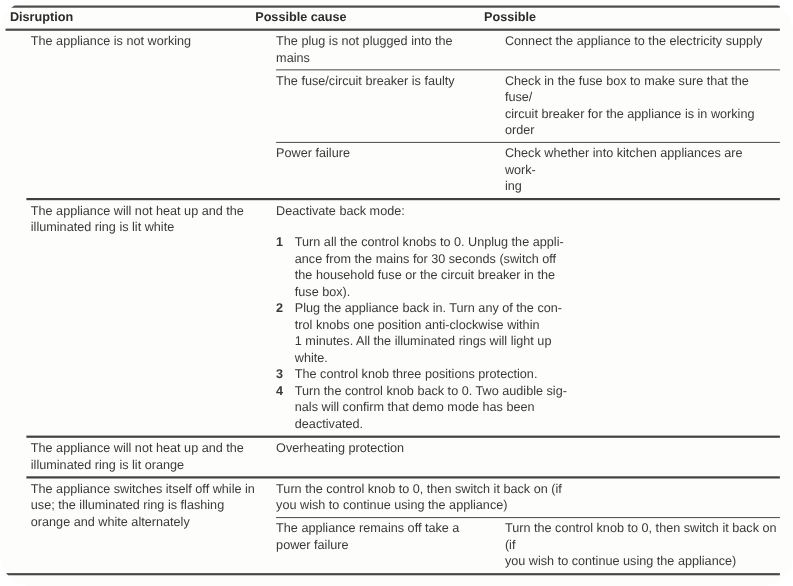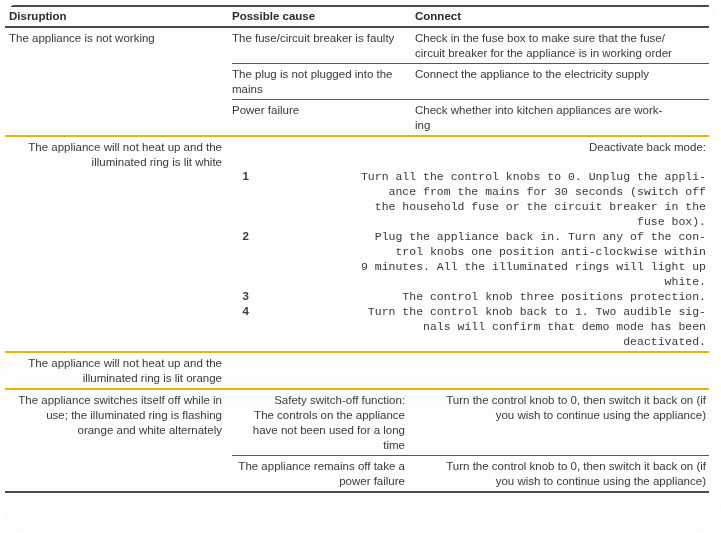--- a/index.html
+++ b/index.html
@@ -22,74 +22,74 @@
     border-top: 2px solid #4a4a4a;
     border-bottom: 2px solid #4a4a4a;
   }
   .hdr-row {
     display: flex;
     border-bottom: 2px solid #4a4a4a;
     padding: 2px 0;
     font-weight: bold;
     color: #2c2c2c;
   }
-  .section { display: flex; }
-  .section + .section { border-top: 2px solid #eab308; text-align: right; }
+  .section { display: flex; margin-left: 19px; }
+  .section + .section { border-top: 2px solid #404040; }
   .c1 {
     width: 227px;
     flex: none;
     box-sizing: border-box;
     padding-left: 4px;
     padding-right: 10px;
   }
   .section > .c1 { padding-top: 3px; padding-bottom: 2px; }
   .subrows { flex: 1; display: flex; flex-direction: column; }
   .subrow { display: flex; padding: 3px 0 2px 0; }
   .subrow + .subrow { border-top: 1px solid #585858; }
   .c2 {
-    width: 183px;
+    width: 208px;
     flex: none;
     box-sizing: border-box;
     padding-right: 10px;
   }
   .c3 {
     flex: 1;
     box-sizing: border-box;
     padding-right: 3px;
   }
   .lines { white-space: pre-line; word-wrap: break-word; }
   .steps { margin-top: 14px; display: flex; flex-direction: column; }
   .step { display: flex; }
   .step-num { font-weight: bold; width: 17px; flex: none; }
-  .step-text { flex: 1; font-family: Liberation Mono, monospace; }
+  .step-text { flex: 1; }
 </style>
 </head>
 <body>
 
 <div class="page">
   <div class="tbl">
 
     <div class="hdr-row">
       <div class="c1">Disruption</div>
       <div class="c2">Possible cause</div>
-      <div class="c3">Connect</div>
+      <div class="c3">Possible</div>
     </div>
 
     <div class="section">
       <div class="c1 lines">The appliance is not working</div>
       <div class="subrows">
         <div class="subrow">
+          <div class="c2 lines">The plug is not plugged into the
+mains</div>
+          <div class="c3 lines">Connect the appliance to the electricity supply</div>
+        </div>
+        <div class="subrow">
           <div class="c2 lines">The fuse/circuit breaker is faulty</div>
           <div class="c3 lines">Check in the fuse box to make sure that the fuse/
 circuit breaker for the appliance is in working order</div>
-        </div>
-        <div class="subrow">
-          <div class="c2 lines">The plug is not plugged into the
-mains</div>
-          <div class="c3 lines">Connect the appliance to the electricity supply</div>
         </div>
         <div class="subrow">
           <div class="c2 lines">Power failure</div>
           <div class="c3 lines">Check whether into kitchen appliances are work-
 ing</div>
         </div>
       </div>
     </div>
 
     <div class="section">
@@ -104,58 +104,55 @@
                 <span class="step-num">1</span>
                 <span class="step-text lines">Turn all the control knobs to 0. Unplug the appli-
 ance from the mains for 30 seconds (switch off
 the household fuse or the circuit breaker in the
 fuse box).</span>
               </div>
               <div class="step">
                 <span class="step-num">2</span>
                 <span class="step-text lines">Plug the appliance back in. Turn any of the con-
 trol knobs one position anti-clockwise within
-9 minutes. All the illuminated rings will light up
+1 minutes. All the illuminated rings will light up
 white.</span>
               </div>
               <div class="step">
                 <span class="step-num">3</span>
                 <span class="step-text lines">The control knob three positions protection.</span>
               </div>
               <div class="step">
                 <span class="step-num">4</span>
-                <span class="step-text lines">Turn the control knob back to 1. Two audible sig-
+                <span class="step-text lines">Turn the control knob back to 0. Two audible sig-
 nals will confirm that demo mode has been
 deactivated.</span>
               </div>
             </div>
           </div>
         </div>
       </div>
     </div>
 
     <div class="section">
       <div class="c1 lines">The appliance will not heat up and the
 illuminated ring is lit orange</div>
       <div class="subrows">
         <div class="subrow">
+          <div class="c2 lines">Overheating protection</div>
         </div>
       </div>
     </div>
 
     <div class="section">
       <div class="c1 lines">The appliance switches itself off while in
 use; the illuminated ring is flashing
 orange and white alternately</div>
       <div class="subrows">
         <div class="subrow">
-          <div class="c2 lines">Safety switch-off function:
-The controls on the appliance
-have not been used for a long
-time</div>
           <div class="c3 lines">Turn the control knob to 0, then switch it back on (if
 you wish to continue using the appliance)</div>
         </div>
         <div class="subrow">
           <div class="c2 lines">The appliance remains off take a
 power failure</div>
           <div class="c3 lines">Turn the control knob to 0, then switch it back on (if
 you wish to continue using the appliance)</div>
         </div>
       </div>

